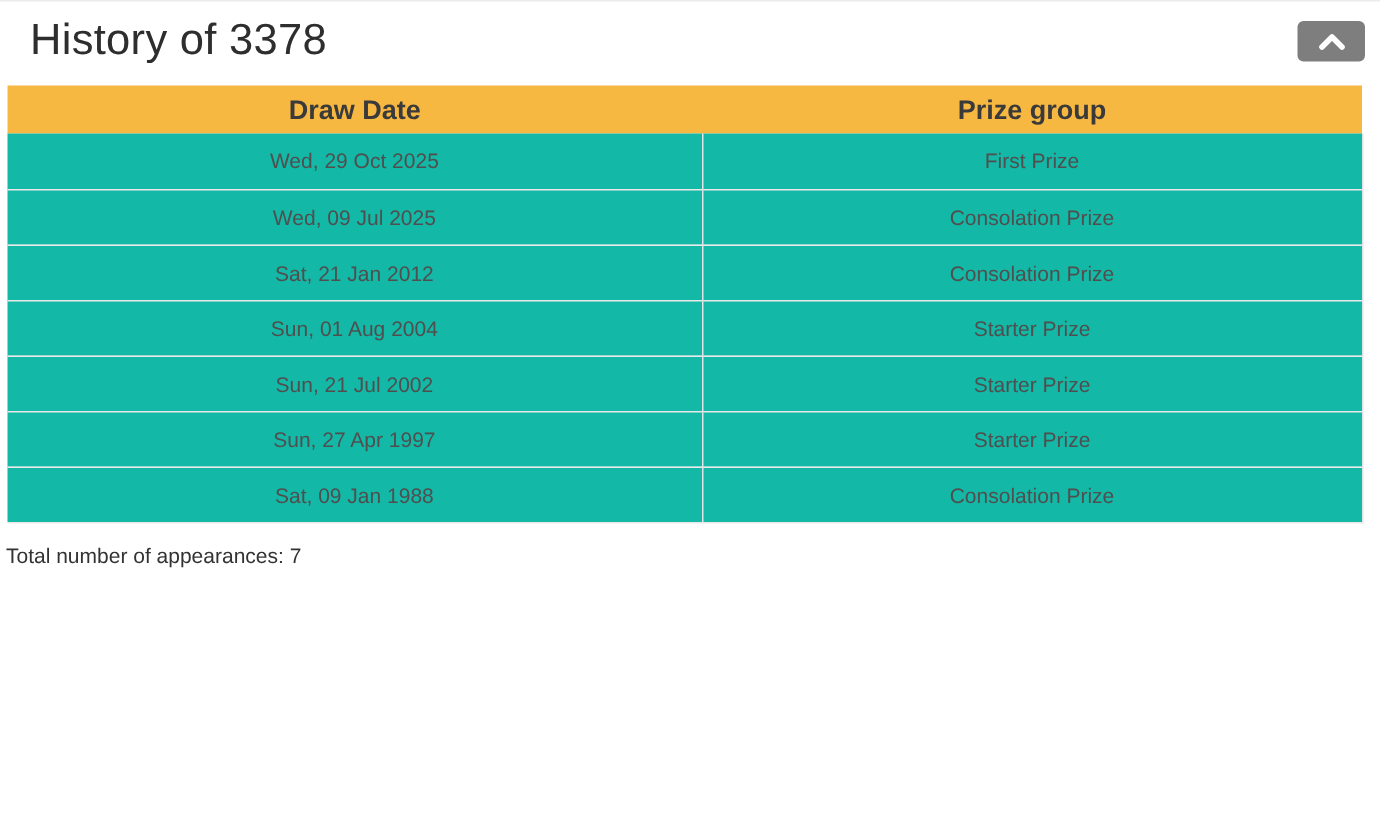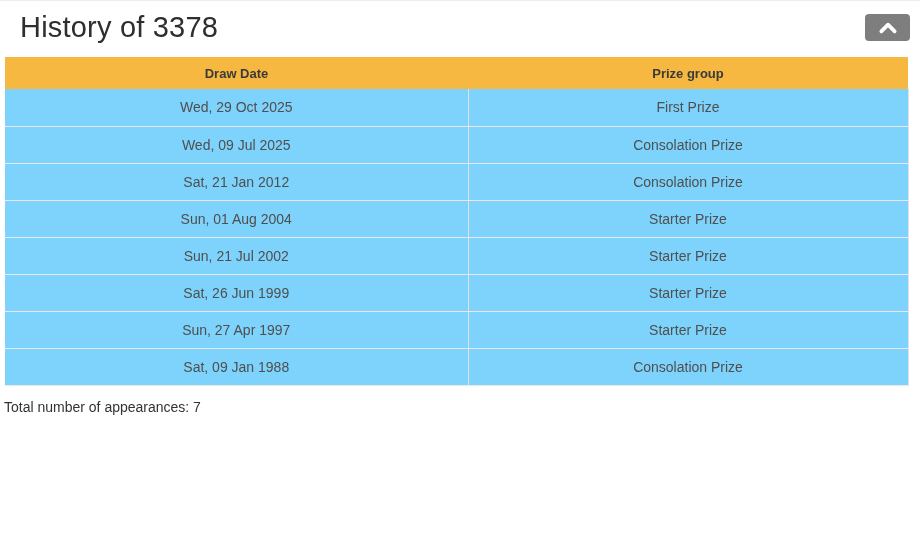--- a/index.html
+++ b/index.html
@@ -43,38 +43,38 @@
   table.history-table {
     border-collapse: collapse;
     margin-left: 5px;
     width: 903px;
     table-layout: fixed;
   }
   table.history-table col.c1 { width: 463px; }
   table.history-table col.c2 { width: 440px; }
   table.history-table thead th {
     height: 32px;
-    font-size: 13px;
+    font-size: 18px;
     font-weight: 700;
     color: #3a3a3a;
     text-align: center;
     vertical-align: middle;
     padding: 0;
   }
   table.history-table tbody td {
     height: 37px;
     font-size: 14px;
     font-weight: 400;
     color: #4f4f4f;
     text-align: center;
     vertical-align: middle;
     padding: 0;
     border-bottom: 1px solid #e9e9e9;
     border-right: 1px solid #e2e2e2;
-    background: #7dd3fc;
+    background: #14b8a6;
   }
   .total-appearances {
     margin: 13px 0 0 4px;
     font-size: 14px;
     color: #333333;
   }
 </style>
 </head>
 <body>
 
@@ -117,24 +117,20 @@
         </tr>
         <tr>
           <td>Sun, 01 Aug 2004</td>
           <td>Starter Prize</td>
         </tr>
         <tr>
           <td>Sun, 21 Jul 2002</td>
           <td>Starter Prize</td>
         </tr>
         <tr>
-          <td>Sat, 26 Jun 1999</td>
-          <td>Starter Prize</td>
-        </tr>
-        <tr>
           <td>Sun, 27 Apr 1997</td>
           <td>Starter Prize</td>
         </tr>
         <tr>
           <td>Sat, 09 Jan 1988</td>
           <td>Consolation Prize</td>
         </tr>
       </tbody>
   </table>
 

